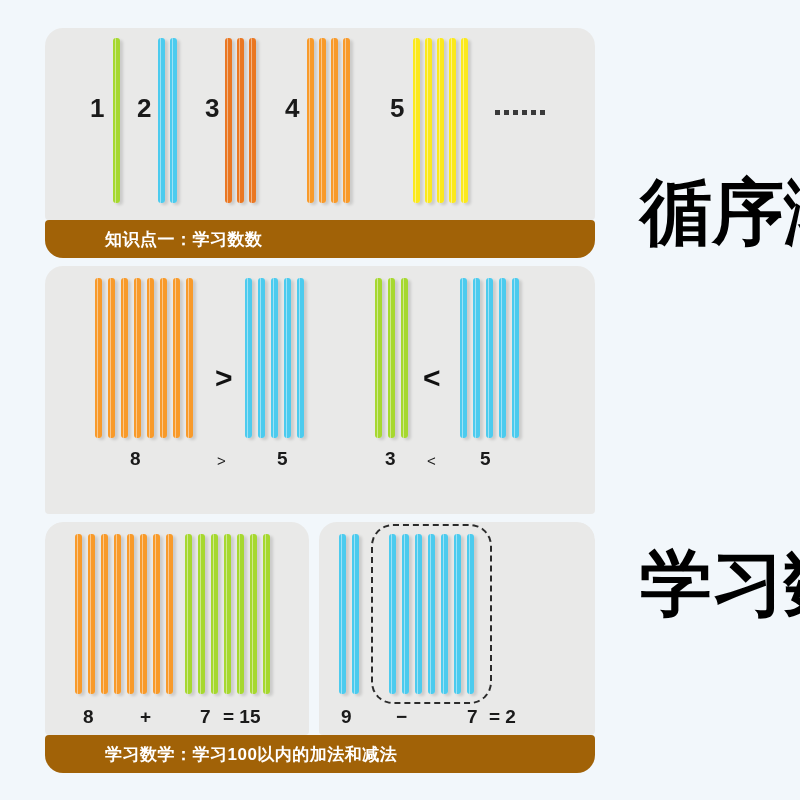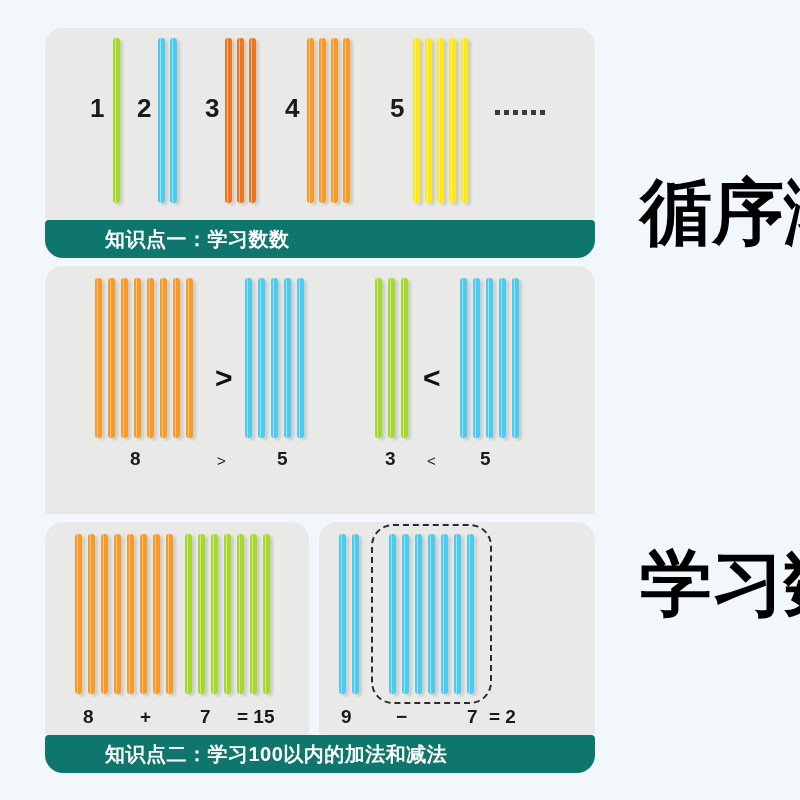--- a/index.html
+++ b/index.html
@@ -46,28 +46,28 @@
   .subcard {
     background: #e9e9e8;
     border-radius: 18px 18px 4px 4px;
     position: relative;
     overflow: hidden;
   }
   .subcard.left  { width: 264px; }
   .subcard.right { width: 276px; }
 
   .panel-title {
-    background: #0f766e;
+    background: #a16207;
     color: #ffffff;
     border-radius: 4px 4px 18px 18px;
     height: 38px;
     display: flex;
     align-items: center;
     padding-left: 60px;
-    font-size: 20px;
+    font-size: 17px;
     font-weight: bold;
     letter-spacing: 0.5px;
     white-space: nowrap;
   }
 
   
   .stick {
     position: absolute;
     border-radius: 3px;
     box-shadow: 3px 2px 3px rgba(0,0,0,0.13);
@@ -226,40 +226,40 @@
             <div class="stick" style="left: 140px; top: 12px; width: 7px; height: 160px; background: linear-gradient(90deg, rgb(166, 216, 47) 0%, rgb(166, 216, 47) 100%);"></div>
             <div class="stick" style="left: 153px; top: 12px; width: 7px; height: 160px; background: linear-gradient(90deg, rgb(166, 216, 47) 0%, rgb(166, 216, 47) 100%);"></div>
             <div class="stick" style="left: 166px; top: 12px; width: 7px; height: 160px; background: linear-gradient(90deg, rgb(166, 216, 47) 0%, rgb(166, 216, 47) 100%);"></div>
             <div class="stick" style="left: 179px; top: 12px; width: 7px; height: 160px; background: linear-gradient(90deg, rgb(166, 216, 47) 0%, rgb(166, 216, 47) 100%);"></div>
             <div class="stick" style="left: 192px; top: 12px; width: 7px; height: 160px; background: linear-gradient(90deg, rgb(166, 216, 47) 0%, rgb(166, 216, 47) 100%);"></div>
             <div class="stick" style="left: 205px; top: 12px; width: 7px; height: 160px; background: linear-gradient(90deg, rgb(166, 216, 47) 0%, rgb(166, 216, 47) 100%);"></div>
             <div class="stick" style="left: 218px; top: 12px; width: 7px; height: 160px; background: linear-gradient(90deg, rgb(166, 216, 47) 0%, rgb(166, 216, 47) 100%);"></div>
             <div class="lbl bold" style="left: 38px; top: 184px;">8</div>
             <div class="lbl bold" style="left: 95px; top: 184px;">+</div>
             <div class="lbl bold" style="left: 155px; top: 184px;">7</div>
-            <div class="lbl bold" style="left: 192px; top: 184px;">= 15</div>
+            <div class="lbl bold" style="left: 178px; top: 184px;">= 15</div>
           </div>
         <div class="subcard right" id="p3b">
             <div class="stick" style="left: 20px; top: 12px; width: 7px; height: 160px; background: linear-gradient(90deg, rgb(76, 203, 238) 0%, rgb(76, 203, 238) 100%);"></div>
             <div class="stick" style="left: 33px; top: 12px; width: 7px; height: 160px; background: linear-gradient(90deg, rgb(76, 203, 238) 0%, rgb(76, 203, 238) 100%);"></div>
             <div class="dashbox" style="left: 52px; top: 2px; width: 121px; height: 180px;"></div>
             <div class="stick" style="left: 70px; top: 12px; width: 7px; height: 160px; background: linear-gradient(90deg, rgb(76, 203, 238) 0%, rgb(76, 203, 238) 100%);"></div>
             <div class="stick" style="left: 83px; top: 12px; width: 7px; height: 160px; background: linear-gradient(90deg, rgb(76, 203, 238) 0%, rgb(76, 203, 238) 100%);"></div>
             <div class="stick" style="left: 96px; top: 12px; width: 7px; height: 160px; background: linear-gradient(90deg, rgb(76, 203, 238) 0%, rgb(76, 203, 238) 100%);"></div>
             <div class="stick" style="left: 109px; top: 12px; width: 7px; height: 160px; background: linear-gradient(90deg, rgb(76, 203, 238) 0%, rgb(76, 203, 238) 100%);"></div>
             <div class="stick" style="left: 122px; top: 12px; width: 7px; height: 160px; background: linear-gradient(90deg, rgb(76, 203, 238) 0%, rgb(76, 203, 238) 100%);"></div>
             <div class="stick" style="left: 135px; top: 12px; width: 7px; height: 160px; background: linear-gradient(90deg, rgb(76, 203, 238) 0%, rgb(76, 203, 238) 100%);"></div>
             <div class="stick" style="left: 148px; top: 12px; width: 7px; height: 160px; background: linear-gradient(90deg, rgb(76, 203, 238) 0%, rgb(76, 203, 238) 100%);"></div>
             <div class="lbl bold" style="left: 22px; top: 184px;">9</div>
             <div class="lbl bold" style="left: 77px; top: 184px;">−</div>
             <div class="lbl bold" style="left: 148px; top: 184px;">7</div>
             <div class="lbl bold" style="left: 170px; top: 184px;">= 2</div>
           </div>
       </div>
-      <div class="panel-title">知识点二：学习100以内的加法和减法</div>
+      <div class="panel-title">学习数学：学习100以内的加法和减法</div>
     </div>
   </div>
 
   <div class="vtext">
     <span>循序渐进</span>
     <span class="gap"></span>
     <span>学习数学</span>
   </div>
 </div>
 

